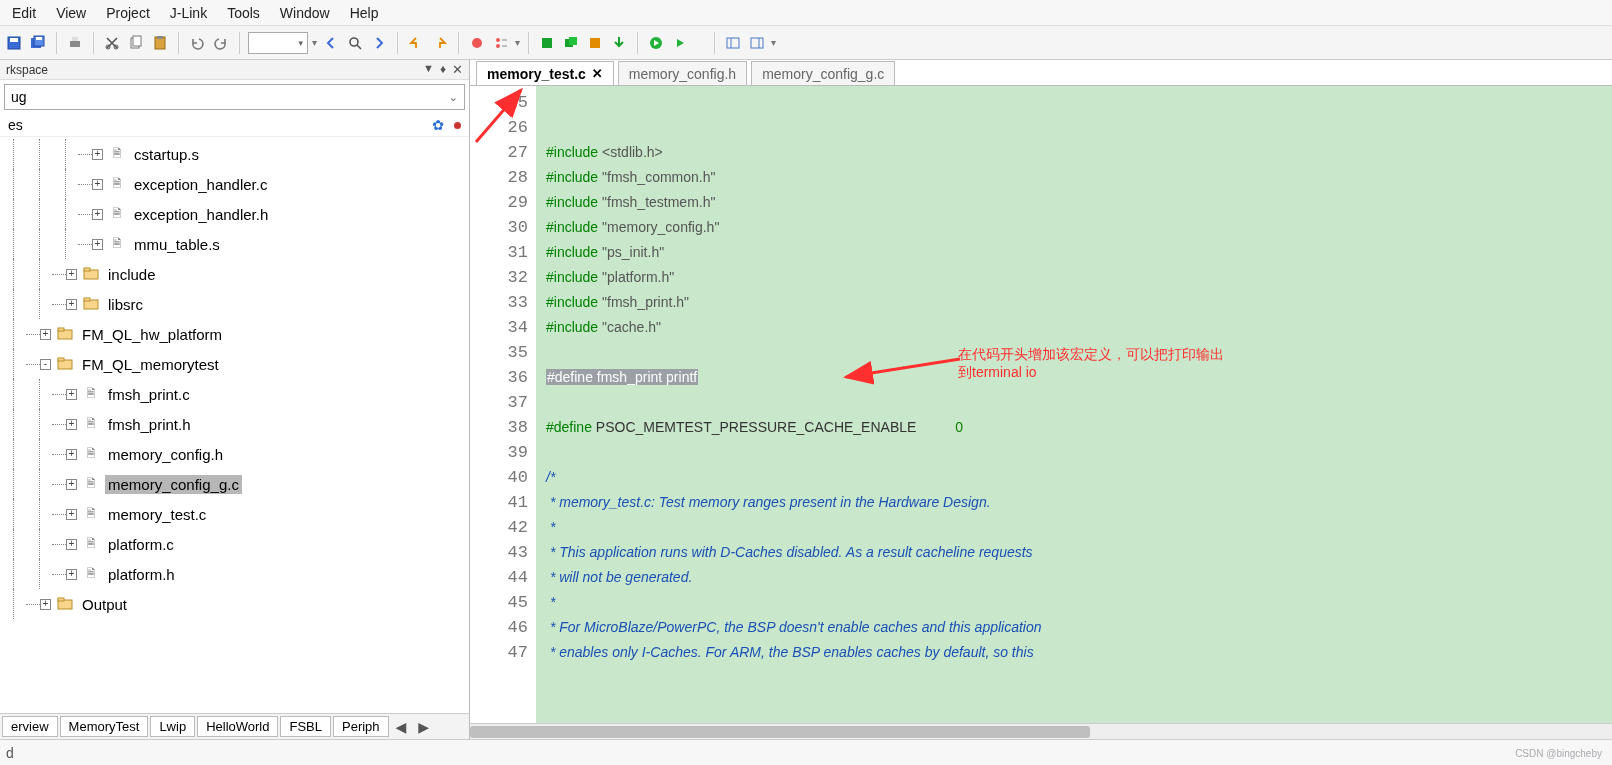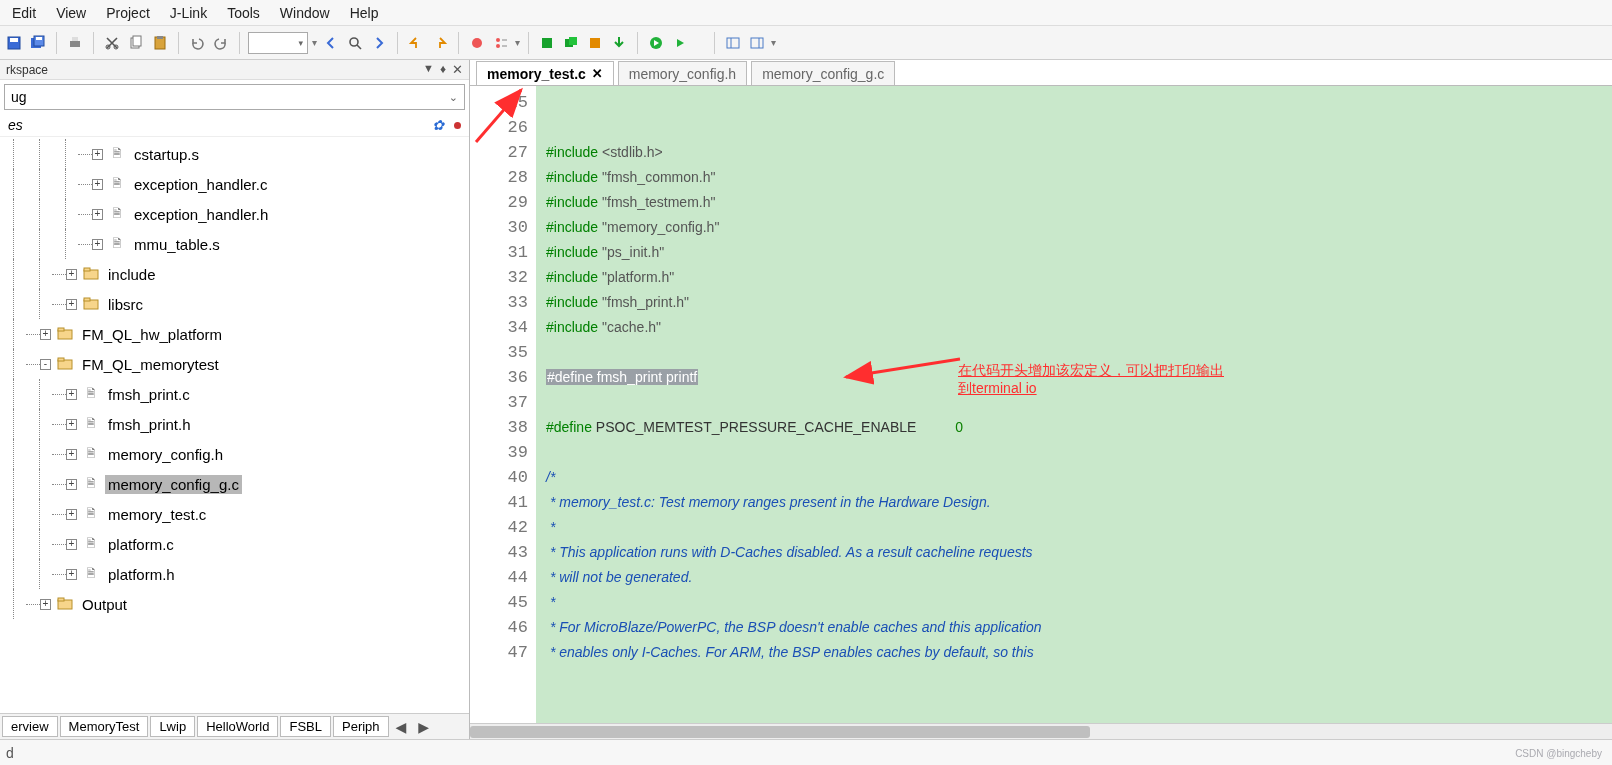--- a/index.html
+++ b/index.html
@@ -19,21 +19,21 @@
 
 
 .body { display:flex; height:calc(100% - 26px - 34px - 26px); }
 
 
 .ws { width:470px; background:#fff; border-right:1px solid #bbb; display:flex; flex-direction:column; }
 .ws-head { display:flex; align-items:center; justify-content:space-between; padding:2px 6px; border-bottom:1px solid #ddd; background:#f3f3f3; }
 .ws-head .wtitle { font-size:12px; color:#333; }
 .ws-head .icons { display:flex; gap:6px; }
 .ws-drop { margin:4px; height:26px; display:flex; align-items:center; justify-content:space-between; border:1px solid #aaa; padding:0 6px; cursor:pointer; }
-.files-head { display:flex; align-items:flex-start; justify-content:space-between; padding:3px 8px; border-bottom:1px solid #eee;font-style:italic; }
+.files-head { display:flex; align-items:flex-start; justify-content:space-between; padding:3px 8px; border-bottom:1px solid #eee; }
 .files-head .ricons { display:flex; gap:10px; align-items:center; }
 .dot-red { width:7px; height:7px; background:#c33; border-radius:50%; display:inline-block; }
 
 .tree { flex:1; overflow:auto; padding:2px 0 4px 0; }
 .row { display:flex; align-items:center; height:30px; white-space:nowrap; }
 .row.selected .lbl { background:#b7b7b7; color:#000; }
 .row .exp { width:11px; height:11px; border:1px solid #888; display:inline-flex; align-items:center; justify-content:center; font-size:10px; line-height:1; margin-right:6px; cursor:pointer; color:#444;}
 .row .ico { width:16px; height:16px; display:inline-flex; align-items:center; justify-content:center; margin-right:6px; }
 .row .lbl { padding:1px 3px; font-family:"Segoe UI",Arial,sans-serif; font-size:15px; }
 .row .branch { display:inline-block; height:30px; position:relative; }
@@ -475,21 +475,21 @@
 
       <svg class="arrow-red" style="left:-4px; top:-4px;" width="80" height="70">
         <defs>
             <marker id="ah1" markerWidth="10" markerHeight="8" refX="9" refY="4" orient="auto">
               <path d="M0 0 L10 4 L0 8 Z" fill="#ff2e2f"></path>
             </marker>
           </defs>
         <line x1="10" y1="60" x2="55" y2="8" stroke="#ff2e2f" stroke-width="3" marker-end="url(#ah1)"></line>
       </svg>
 
-      <div class="annot" style="left:488px; top:276px;text-decoration:underline;">
+      <div class="annot" style="left:488px; top:260px;">
         <div>在代码开头增加该宏定义，可以把打印输出</div>
         <div>到terminal io</div>
       </div>
 
       <svg class="arrow-red" style="left:370px; top:263px;" width="130" height="40">
         <defs>
             <marker id="ah2" markerWidth="10" markerHeight="8" refX="9" refY="4" orient="auto">
               <path d="M0 0 L10 4 L0 8 Z" fill="#ff2e2f"></path>
             </marker>
           </defs>

